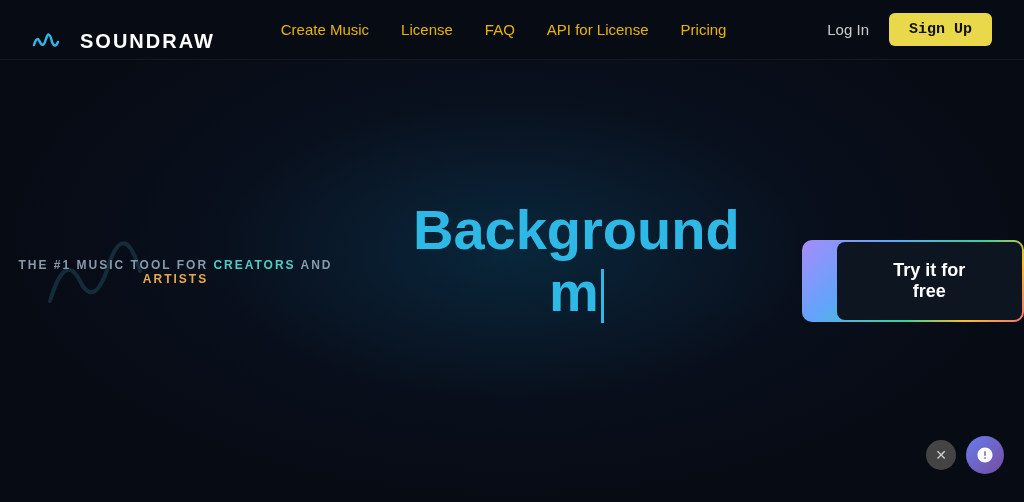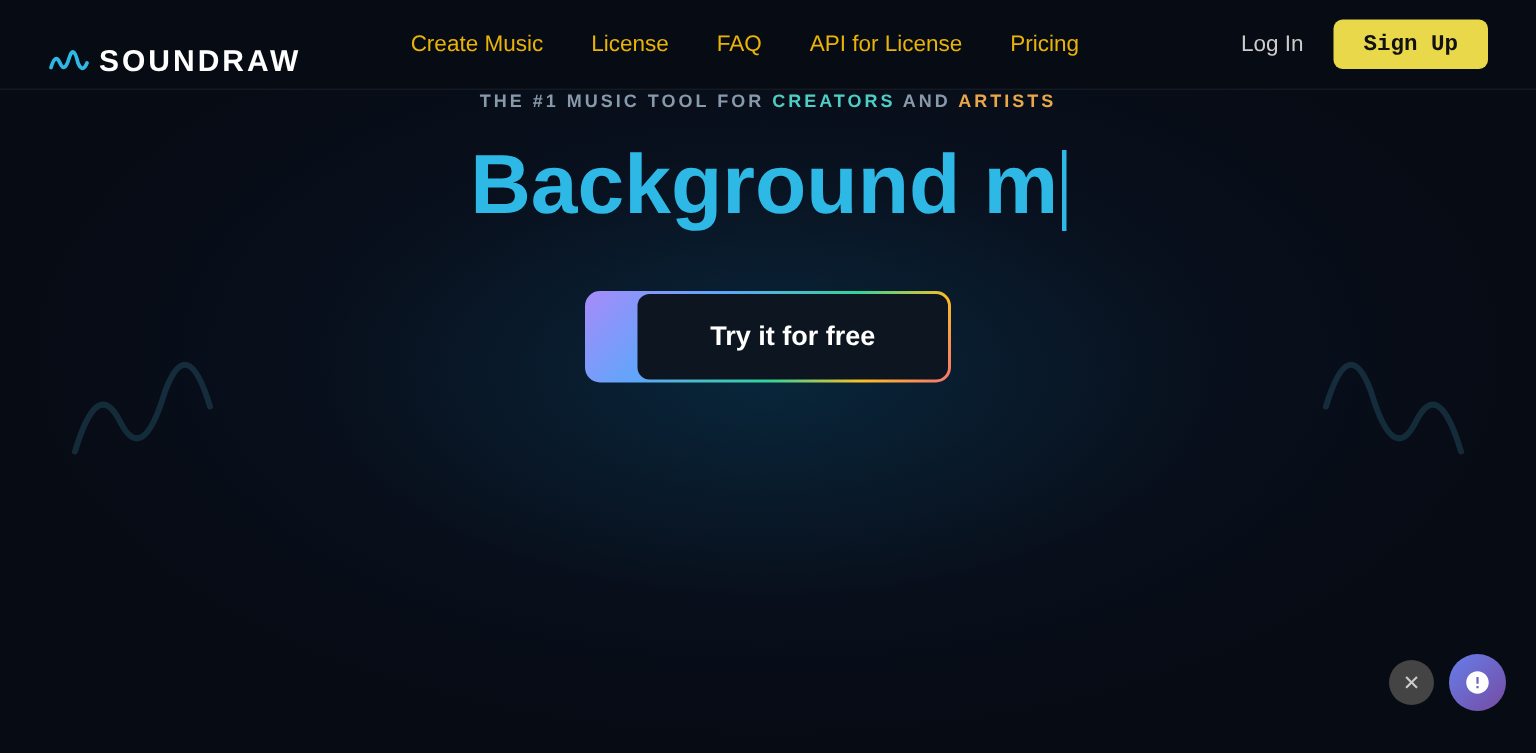--- a/index.html
+++ b/index.html
@@ -22,21 +22,21 @@
       height: 60px;
       background-color: #070b14;
       border-bottom: 1px solid rgba(255,255,255,0.06);
       position: relative;
       z-index: 10;
     }
 
     .logo-area {
       display: flex;
       align-items: flex-end;
-      gap: 6px;
+      gap: 20px;
       margin-top: 24px;
     }
 
     .logo-wave {
       display: flex;
       align-items: center;
     }
 
     .logo-wave svg {
       width: 28px;
@@ -90,27 +90,28 @@
       font-weight: 700;
       cursor: pointer;
       text-decoration: none;
       font-family: Liberation Mono, monospace;
     }
 
     
     .hero {
       position: relative;
       display: flex;
-      flex-direction: column;
-      align-items: center;
-      justify-content: flex-start;
+      flex-direction: row;
+      align-items: center;
+      justify-content: center;
       height: calc(502px - 60px);
       text-align: center;
       overflow: hidden;
       background: radial-gradient(ellipse at 50% 40%, #0a1628 0%, #070b14 70%);
+      gap: 44px;
     }
 
     
     .wave-left {
       position: absolute;
       left: 40px;
       top: 50%;
       transform: translateY(-50%);
       width: 110px;
       height: 100px;

